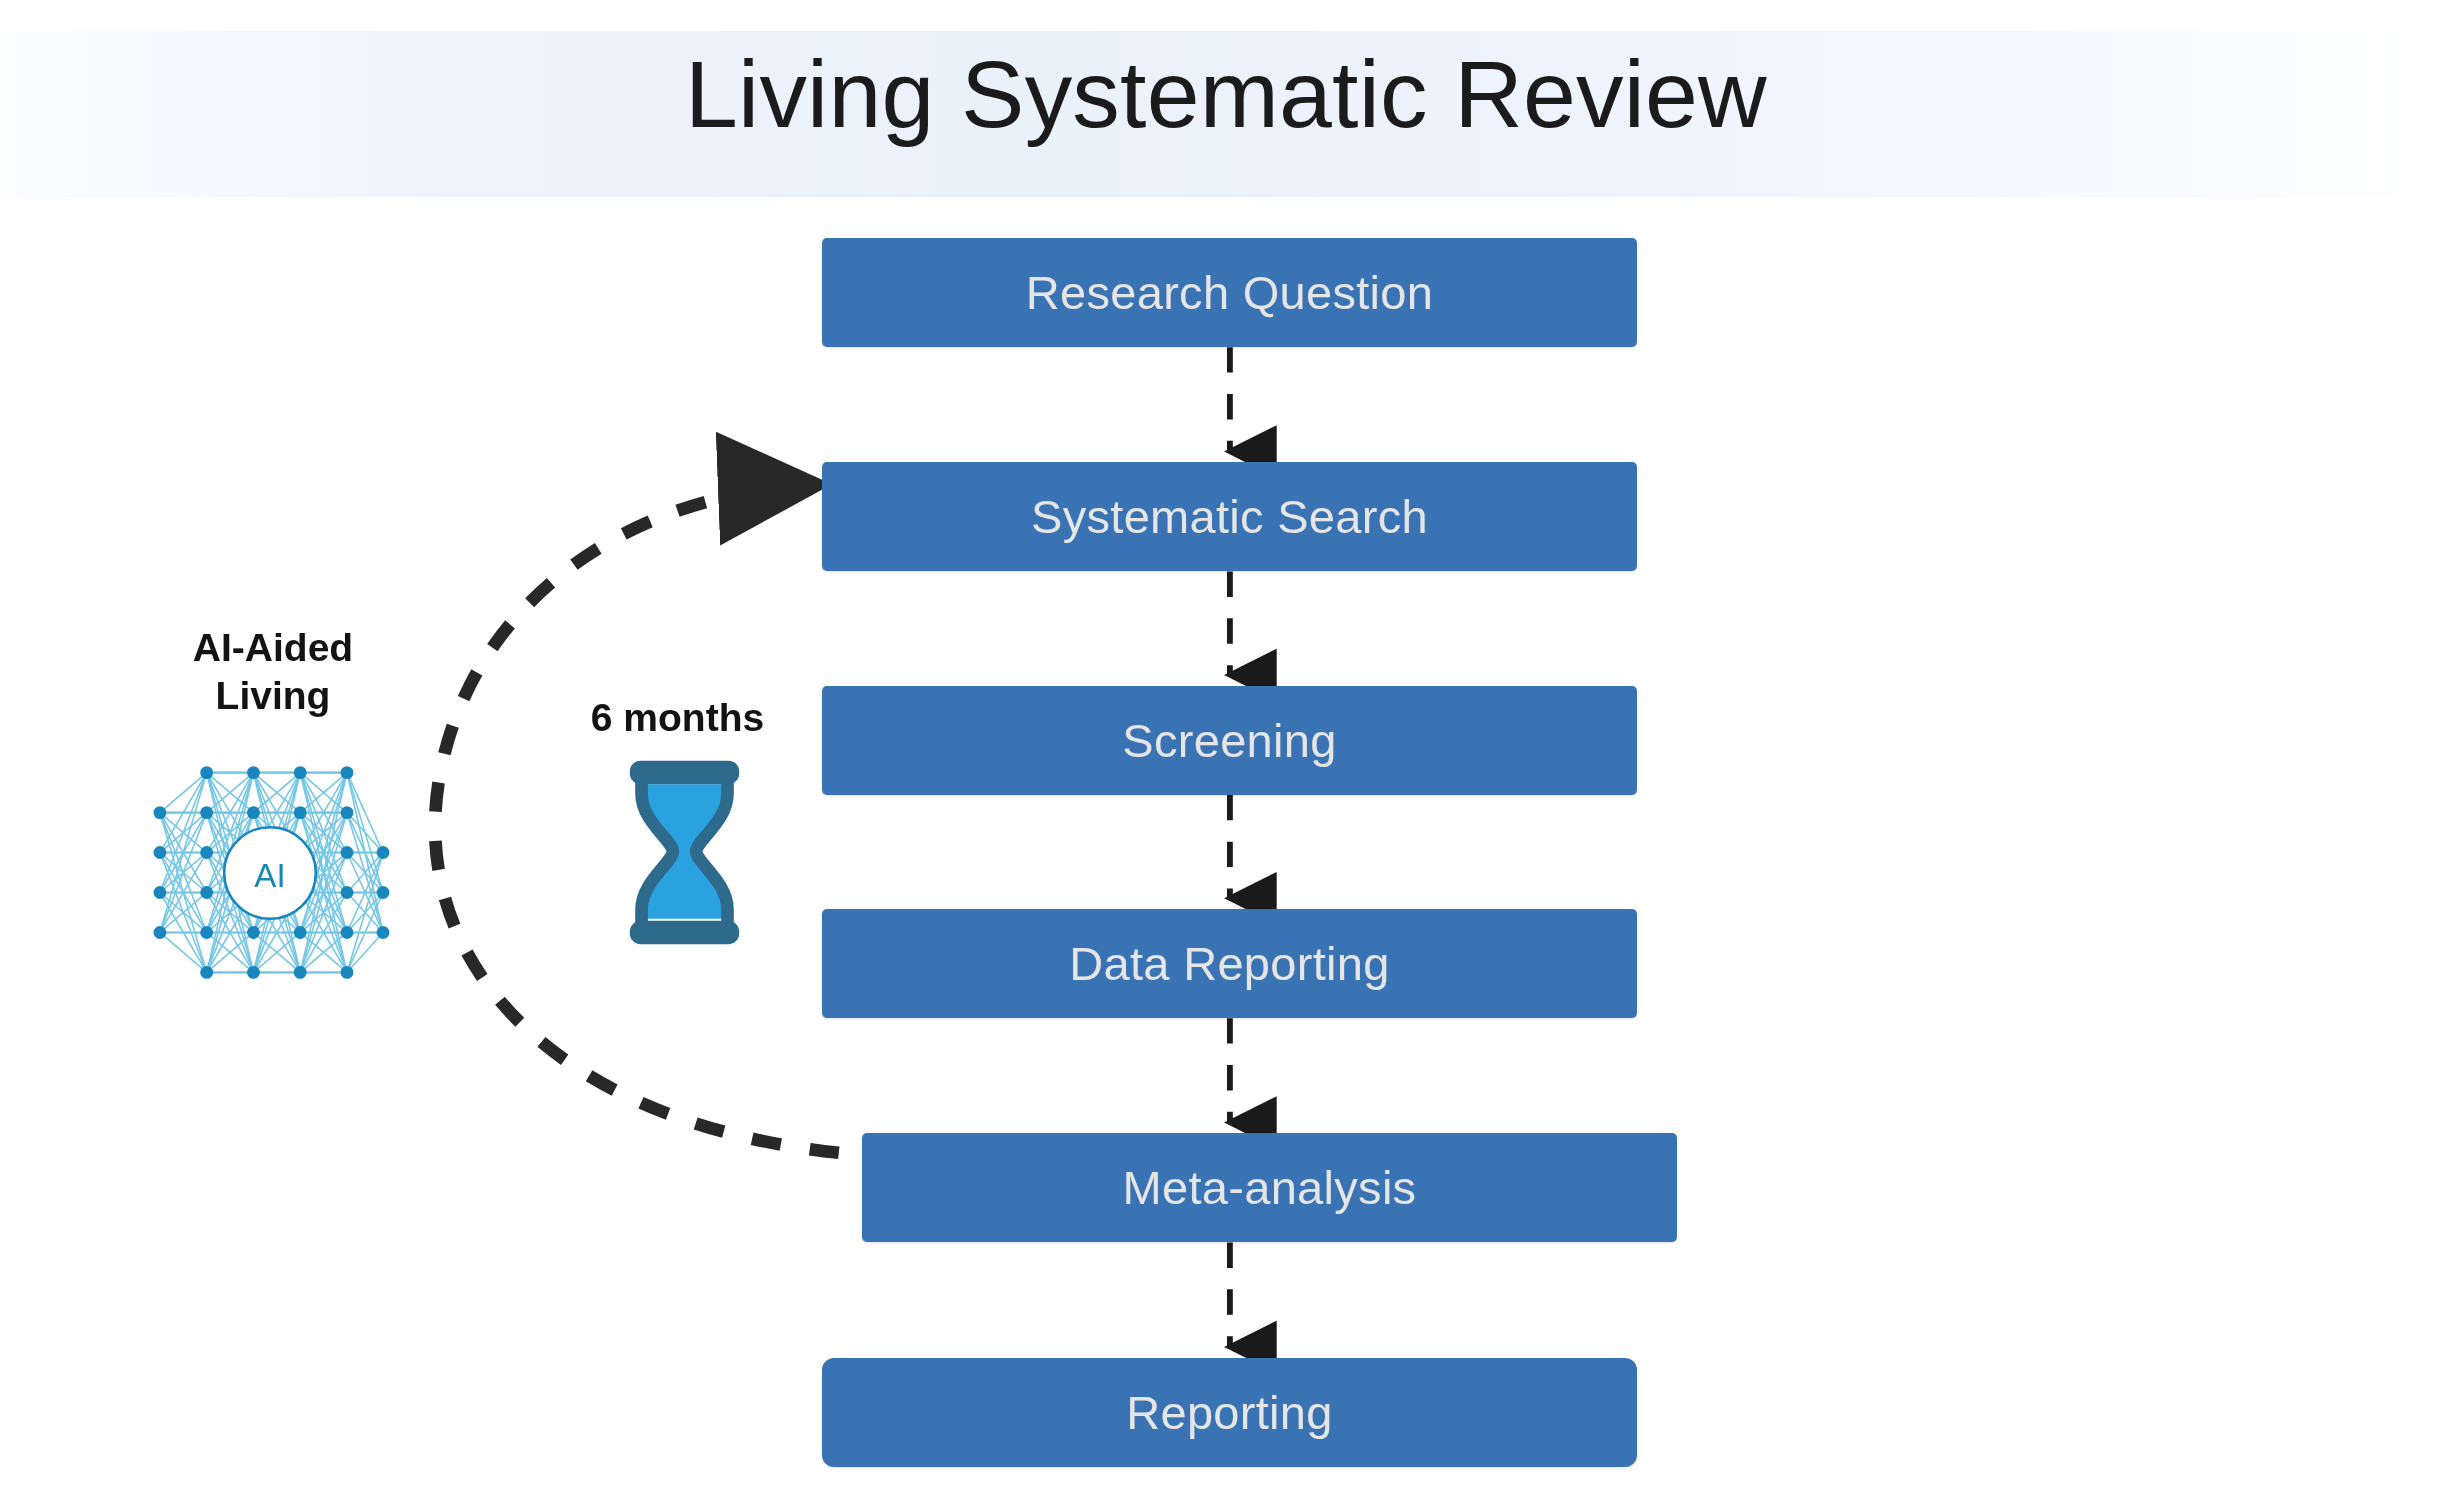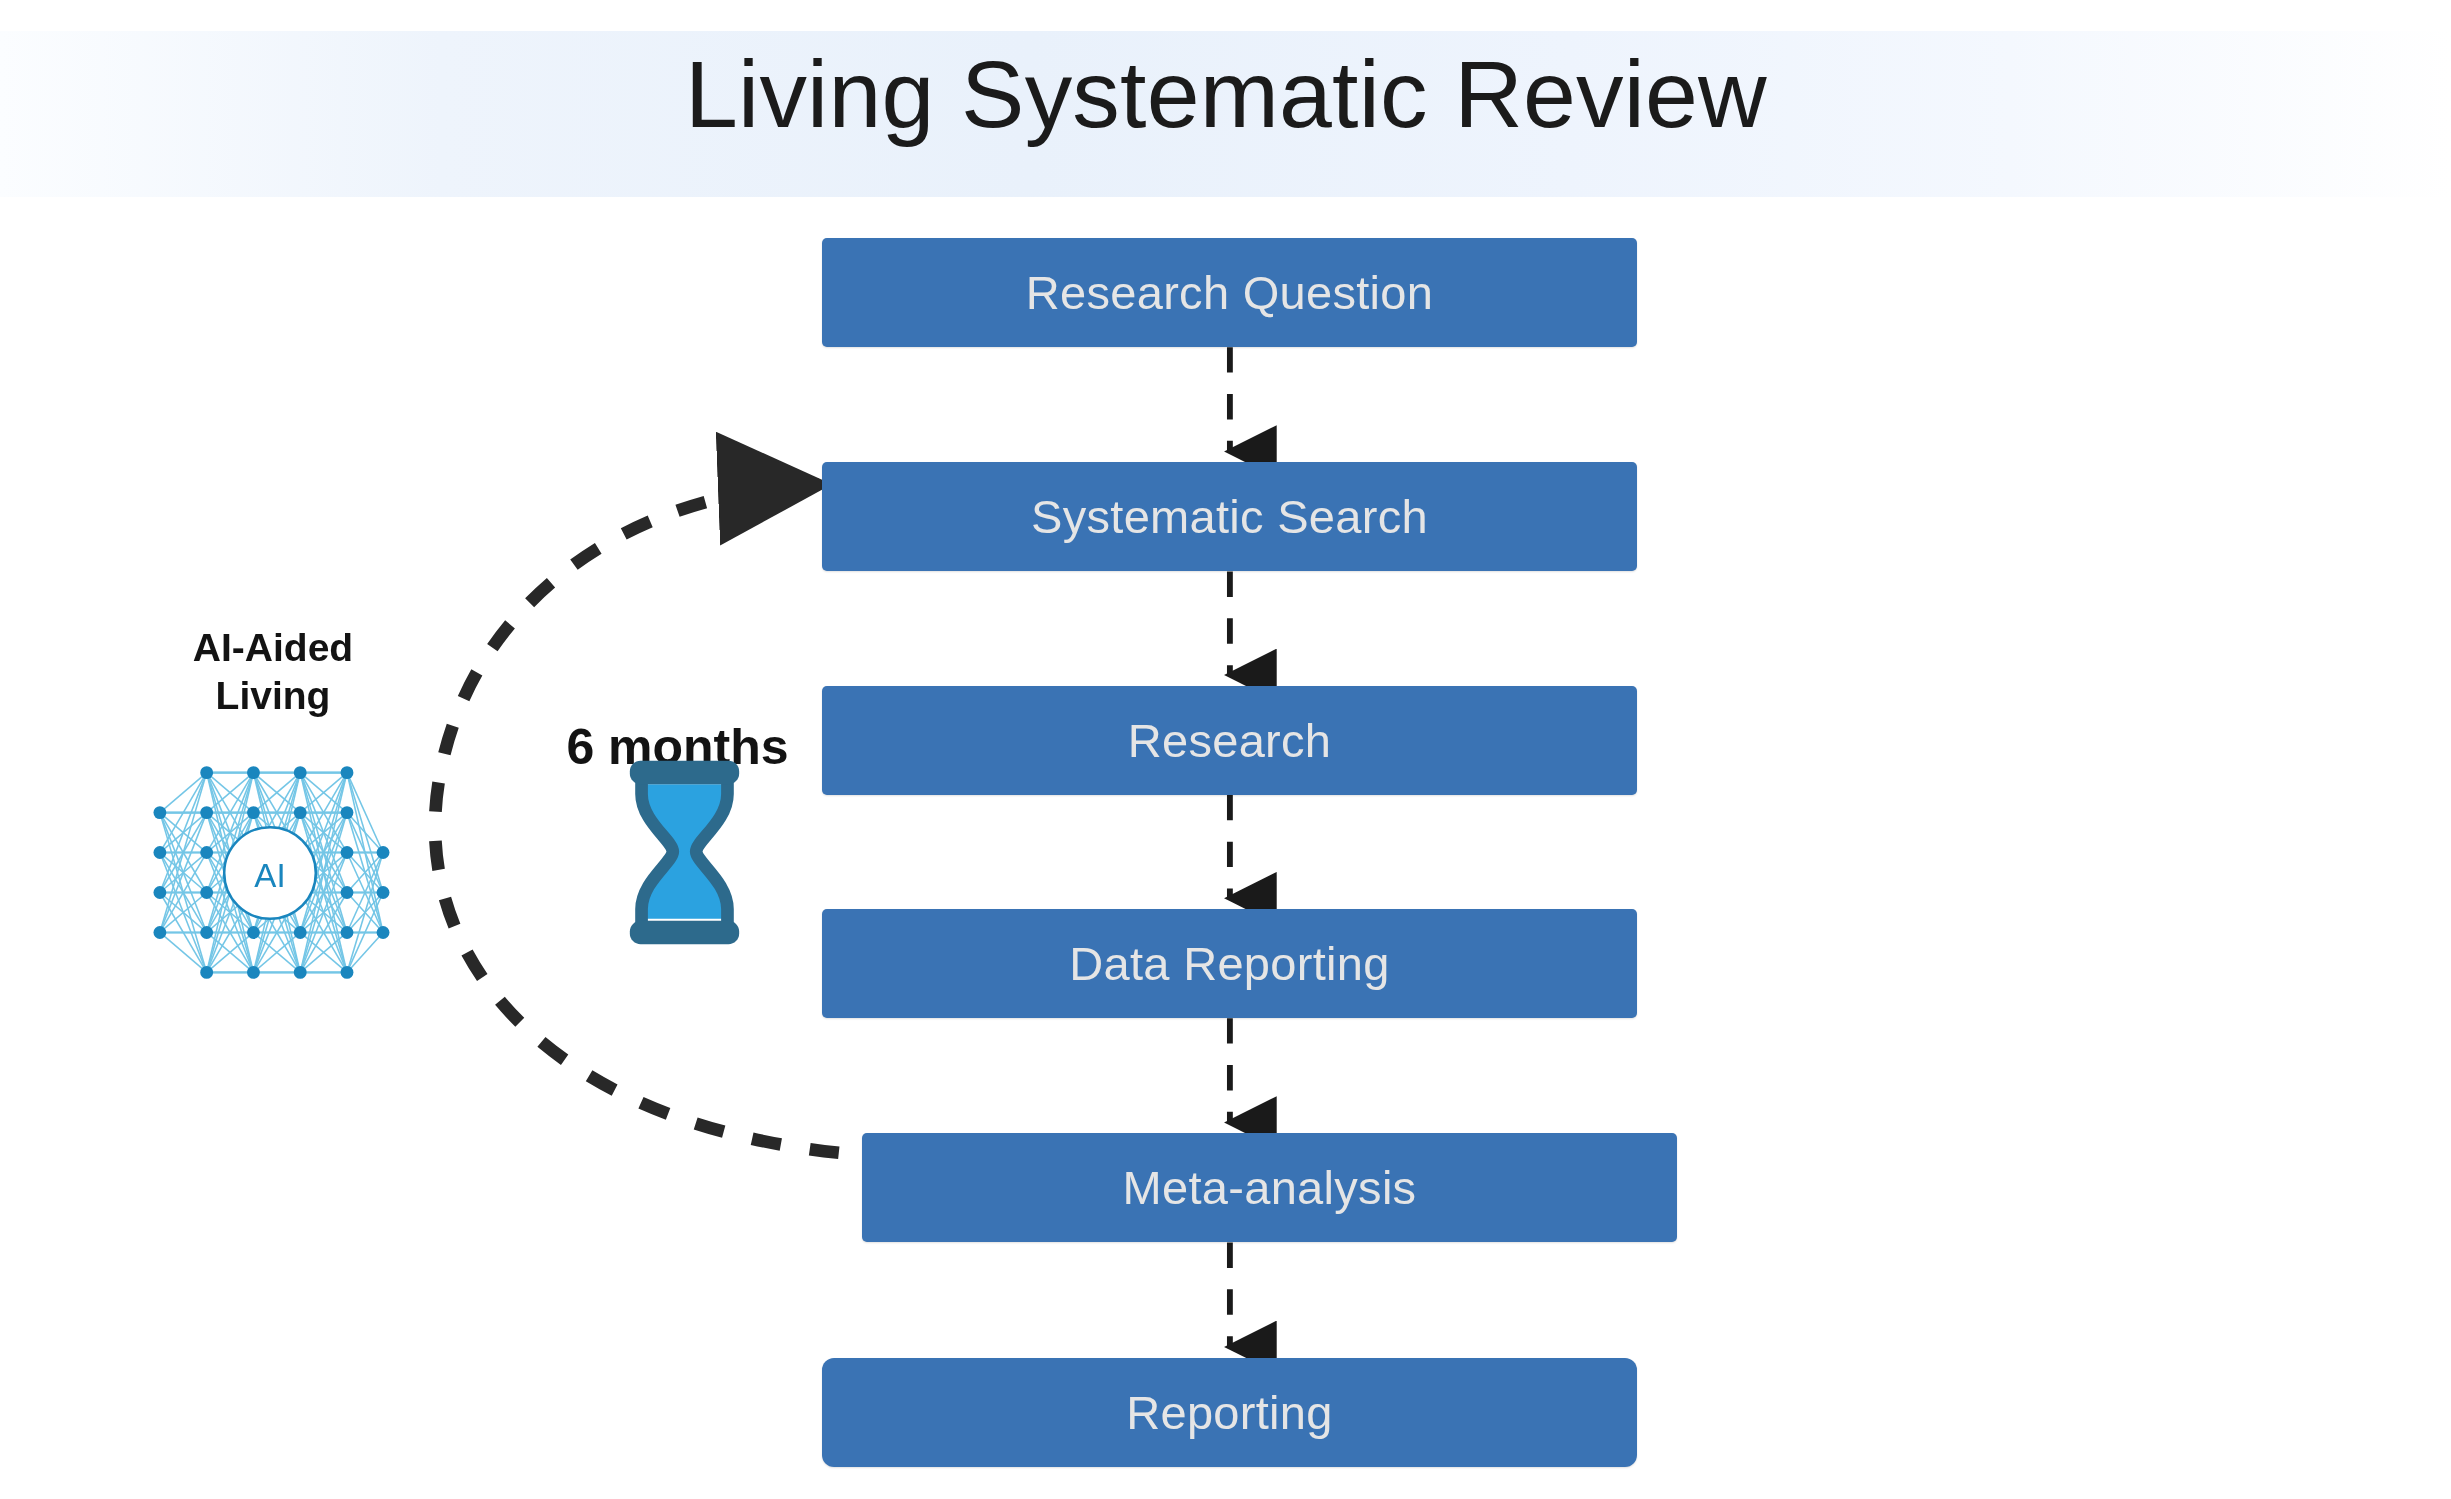--- a/index.html
+++ b/index.html
@@ -108,24 +108,24 @@
     position: absolute;
     left: 146px;
     top: 759px;
     width: 249px;
     height: 229px;
   }
 
   .months-label {
     position: absolute;
     left: 541px;
-    top: 718px;
+    top: 696px;
     width: 273px;
     text-align: center;
-    font-size: 50px;
+    font-size: 39px;
     font-weight: 700;
     color: #131313;
     white-space: nowrap;
   }
 
   .hourglass-graphic {
     position: absolute;
     left: 616px;
     top: 749px;
     width: 137px;
@@ -162,21 +162,21 @@
     <path d="M 860,1182 C 560,1150 420,980 450,800 C 478,630 630,505 840,497" stroke="#282828" stroke-width="13" fill="none" stroke-dasharray="30 30" stroke-linecap="butt" marker-end="url(#arrowRight)"></path>
   </svg>
 
   <div class="flow-box" id="box-0">
     <span class="box-label">Research Question</span>
   </div>
   <div class="flow-box" id="box-1">
     <span class="box-label">Systematic Search</span>
   </div>
   <div class="flow-box" id="box-2">
-    <span class="box-label">Research</span>
+    <span class="box-label">Screening</span>
   </div>
   <div class="flow-box" id="box-3">
     <span class="box-label">Data Reporting</span>
   </div>
   <div class="flow-box" id="box-4">
     <span class="box-label">Meta-analysis</span>
   </div>
   <div class="flow-box" id="box-5">
     <span class="box-label">Reporting</span>
   </div>

